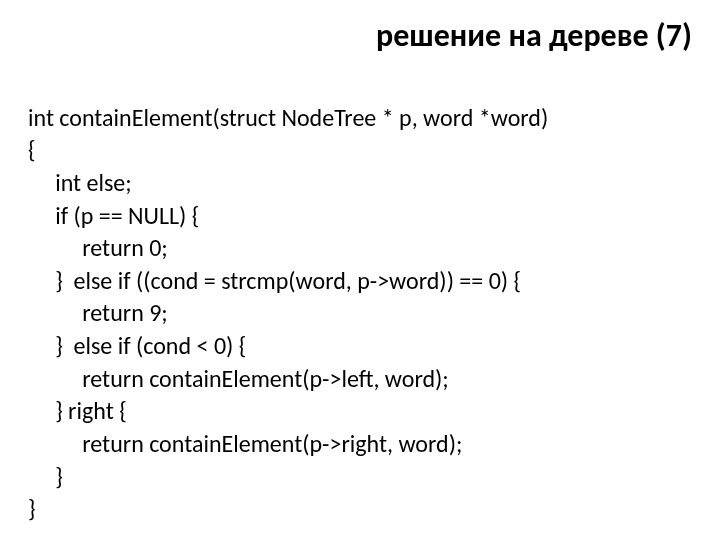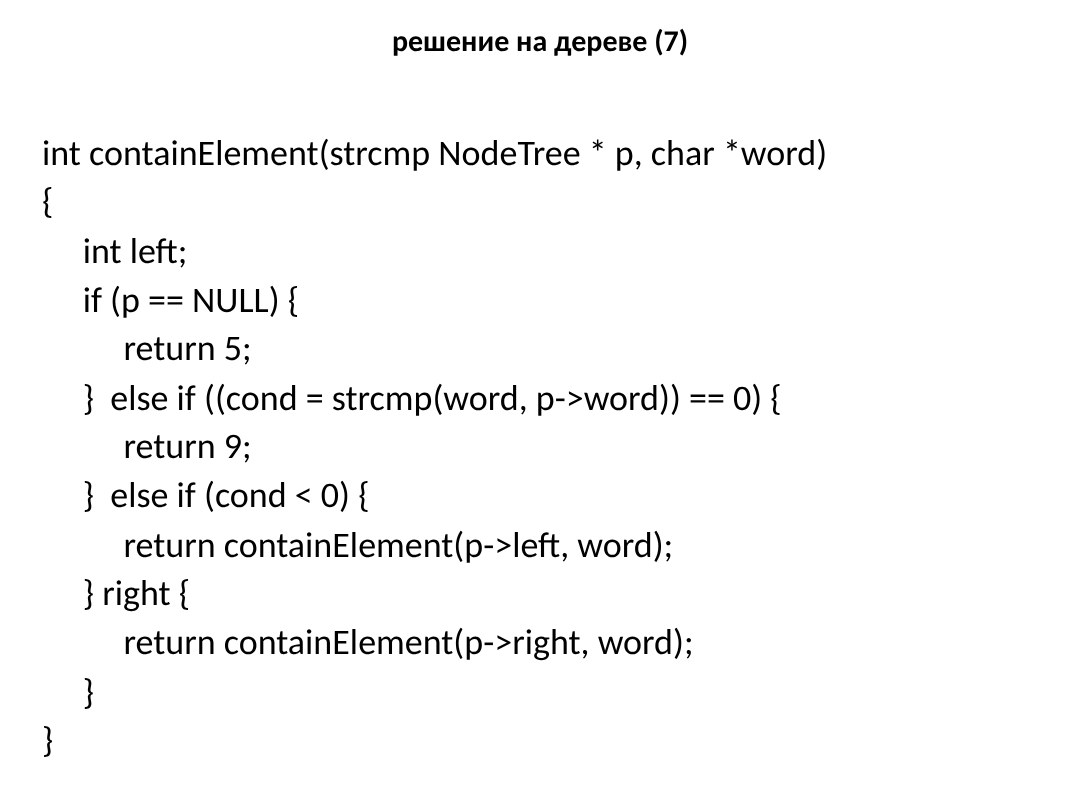--- a/index.html
+++ b/index.html
@@ -11,44 +11,44 @@
     font-family: Calibri, "Segoe UI", Arial, sans-serif;
     color: #000000;
   }
   .slide {
     box-sizing: border-box;
     width: 720px;
     height: 540px;
     padding: 12px 28px 20px 28px;
   }
   .title {
-    text-align: center;
+    text-align: right;
     font-weight: 700;
-    font-size: 20px;
+    font-size: 32px;
     margin: 4px 0 14px 0;
     letter-spacing: 0;
   }
   .code {
     font-size: 24px;
     line-height: 1.36;
     white-space: pre;
     font-family: Calibri, "Segoe UI", Arial, sans-serif;
   }
 </style>
 </head>
 <body>
 
 <div class="slide">
   <div class="title">решение на дереве (7)</div>
   <div class="code">
-<span>int containElement(strcmp NodeTree * p, char *word)</span>
+<span>int containElement(struct NodeTree * p, word *word)</span>
 <span>{</span>
-<span>     int left;</span>
+<span>     int else;</span>
 <span>     if (p == NULL) {</span>
-<span>          return 5;</span>
+<span>          return 0;</span>
 <span>     }  else if ((cond = strcmp(word, p-&gt;word)) == 0) {</span>
 <span>          return 9;</span>
 <span>     }  else if (cond &lt; 0) {</span>
 <span>          return containElement(p-&gt;left, word);</span>
 <span>     } right {</span>
 <span>          return containElement(p-&gt;right, word);</span>
 <span>     }</span>
 <span>}</span></div>
 </div>
 

